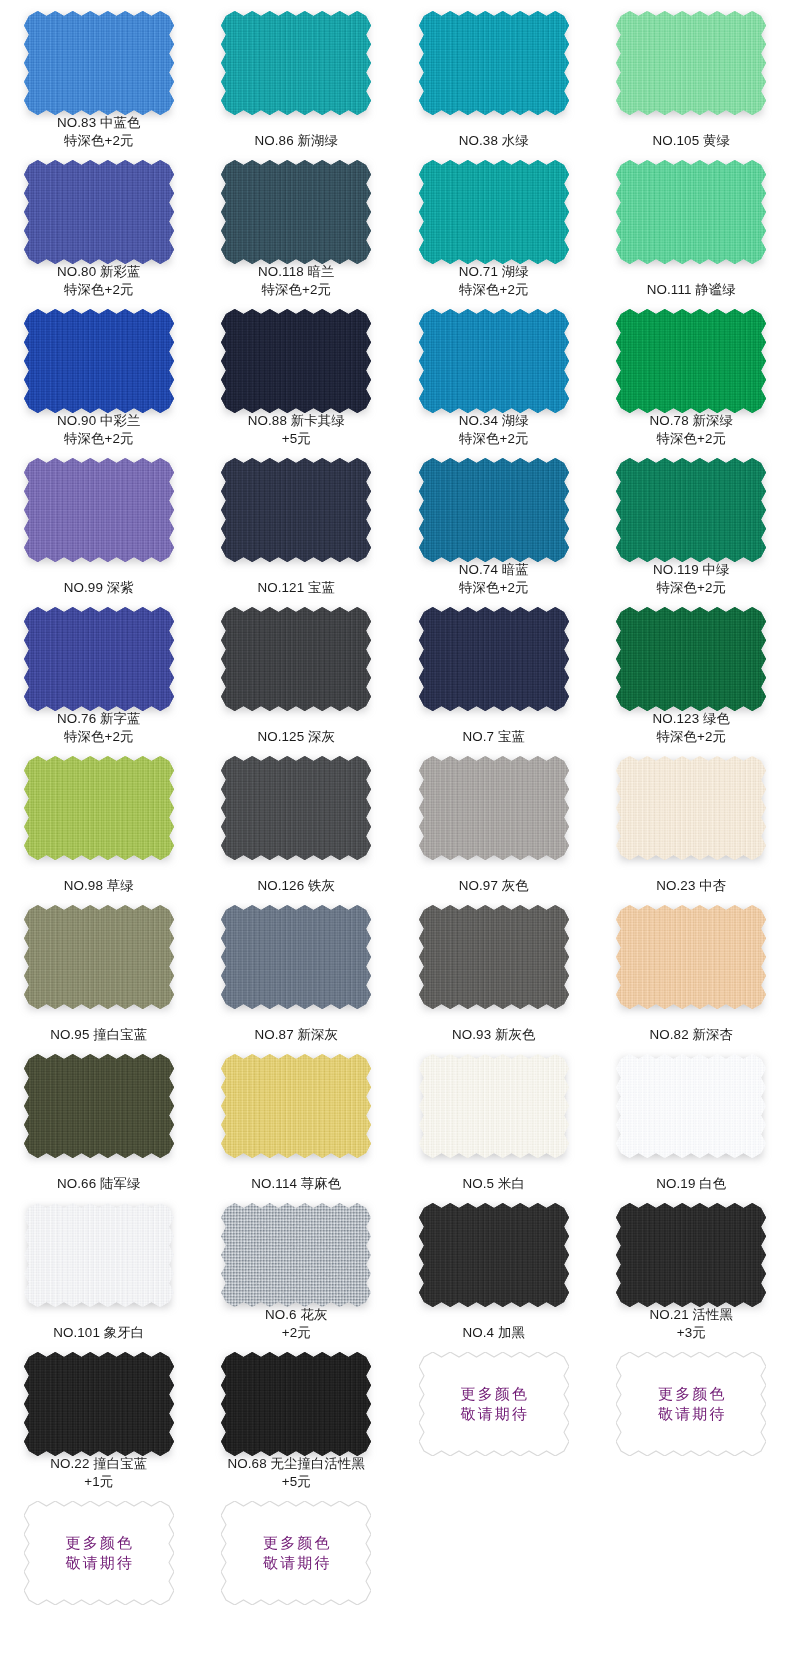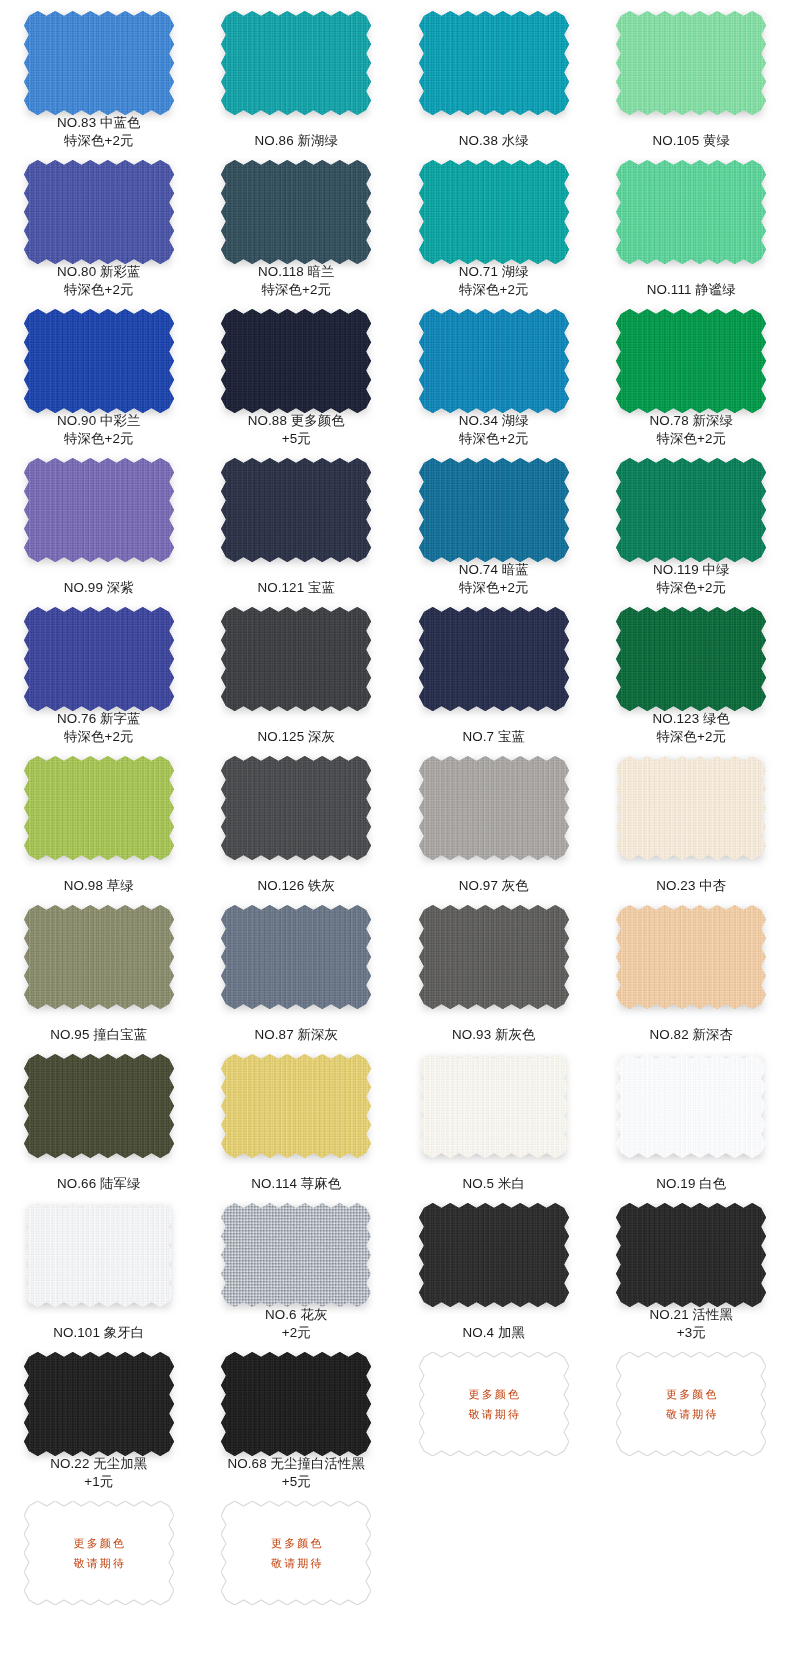--- a/index.html
+++ b/index.html
@@ -60,22 +60,22 @@
 
   
   .placeholder-text {
     position: absolute;
     inset: 0;
     z-index: 2;
     display: flex;
     flex-direction: column;
     justify-content: center;
     align-items: center;
-    color: #c2410c;
-    font-size: 11px;
+    color: #701a75;
+    font-size: 15px;
     line-height: 20px;
     letter-spacing: 2.2px;
     text-indent: 2.2px;
   }
   .cell.empty { }
 </style>
 </head>
 <body>
 
 <div id="swatch-grid">
@@ -360,21 +360,21 @@
               </clipPath>
     </defs>
     <path d="M 5 5 L 13.75 0 L 22.5 5 L 31.25 0 L 40 5 L 48.75 0 L 57.5 5 L 66.25 0 L 75 5 L 83.75 0 L 92.5 5 L 101.25 0 L 110 5 L 118.75 0 L 127.5 5 L 136.25 0 L 145 5 L 150 14.4 L 145 23.8 L 150 33.2 L 145 42.6 L 150 52 L 145 61.400000000000006 L 150 70.8 L 145 80.2 L 150 89.60000000000001 L 145 99 L 136.25 104 L 127.5 99 L 118.75 104 L 110 99 L 101.25 104 L 92.5 99 L 83.75 104 L 75 99 L 66.25 104 L 57.5 99 L 48.75 104 L 40 99 L 31.25 104 L 22.5 99 L 13.75 104 L 5 99 L 0 89.6 L 5 80.2 L 0 70.8 L 5 61.4 L 0 52 L 5 42.599999999999994 L 0 33.2 L 5 23.799999999999997 L 0 14.399999999999991 L 5 5 Z" fill="#1d2235"></path>
     <g clip-path="url(#csw9)">
       <rect width="150" height="104" fill="url(#psw9)"></rect>
       <rect width="150" height="104" fill="url(#rsw9)"></rect>
     </g>
   </svg>
         </div>
       </div>
-      <div class="label"><span>NO.88 更多颜色</span><span class="price">+5元</span></div>
+      <div class="label"><span>NO.88 新卡其绿</span><span class="price">+5元</span></div>
     </div>
     <div class="cell">
       <div class="swatch-wrap">
         <div class="swatch-shadow"></div>
         <div class="swatch">
           <svg viewBox="0 0 150 104" xmlns="http://www.w3.org/2000/svg">
     <defs>
       <pattern id="psw10" width="2.6" height="2.6" patternUnits="userSpaceOnUse">
         <rect width="2.6" height="2.6" fill="#0f87b8"></rect>
         <rect width="1.3" height="1.3" fill="#31a5d2" opacity="0.62"></rect>
@@ -1145,21 +1145,21 @@
               </clipPath>
     </defs>
     <path d="M 5 5 L 13.75 0 L 22.5 5 L 31.25 0 L 40 5 L 48.75 0 L 57.5 5 L 66.25 0 L 75 5 L 83.75 0 L 92.5 5 L 101.25 0 L 110 5 L 118.75 0 L 127.5 5 L 136.25 0 L 145 5 L 150 14.4 L 145 23.8 L 150 33.2 L 145 42.6 L 150 52 L 145 61.400000000000006 L 150 70.8 L 145 80.2 L 150 89.60000000000001 L 145 99 L 136.25 104 L 127.5 99 L 118.75 104 L 110 99 L 101.25 104 L 92.5 99 L 83.75 104 L 75 99 L 66.25 104 L 57.5 99 L 48.75 104 L 40 99 L 31.25 104 L 22.5 99 L 13.75 104 L 5 99 L 0 89.6 L 5 80.2 L 0 70.8 L 5 61.4 L 0 52 L 5 42.599999999999994 L 0 33.2 L 5 23.799999999999997 L 0 14.399999999999991 L 5 5 Z" fill="#222222"></path>
     <g clip-path="url(#csw36)">
       <rect width="150" height="104" fill="url(#psw36)"></rect>
       <rect width="150" height="104" fill="url(#rsw36)"></rect>
     </g>
   </svg>
         </div>
       </div>
-      <div class="label"><span>NO.22 无尘加黑</span><span class="price">+1元</span></div>
+      <div class="label"><span>NO.22 撞白宝蓝</span><span class="price">+1元</span></div>
     </div>
     <div class="cell">
       <div class="swatch-wrap">
         <div class="swatch-shadow"></div>
         <div class="swatch">
           <svg viewBox="0 0 150 104" xmlns="http://www.w3.org/2000/svg">
     <defs>
       <pattern id="psw37" width="2.6" height="2.6" patternUnits="userSpaceOnUse">
         <rect width="2.6" height="2.6" fill="#1f1f1f"></rect>
         <rect width="1.3" height="1.3" fill="#353535" opacity="0.62"></rect>

